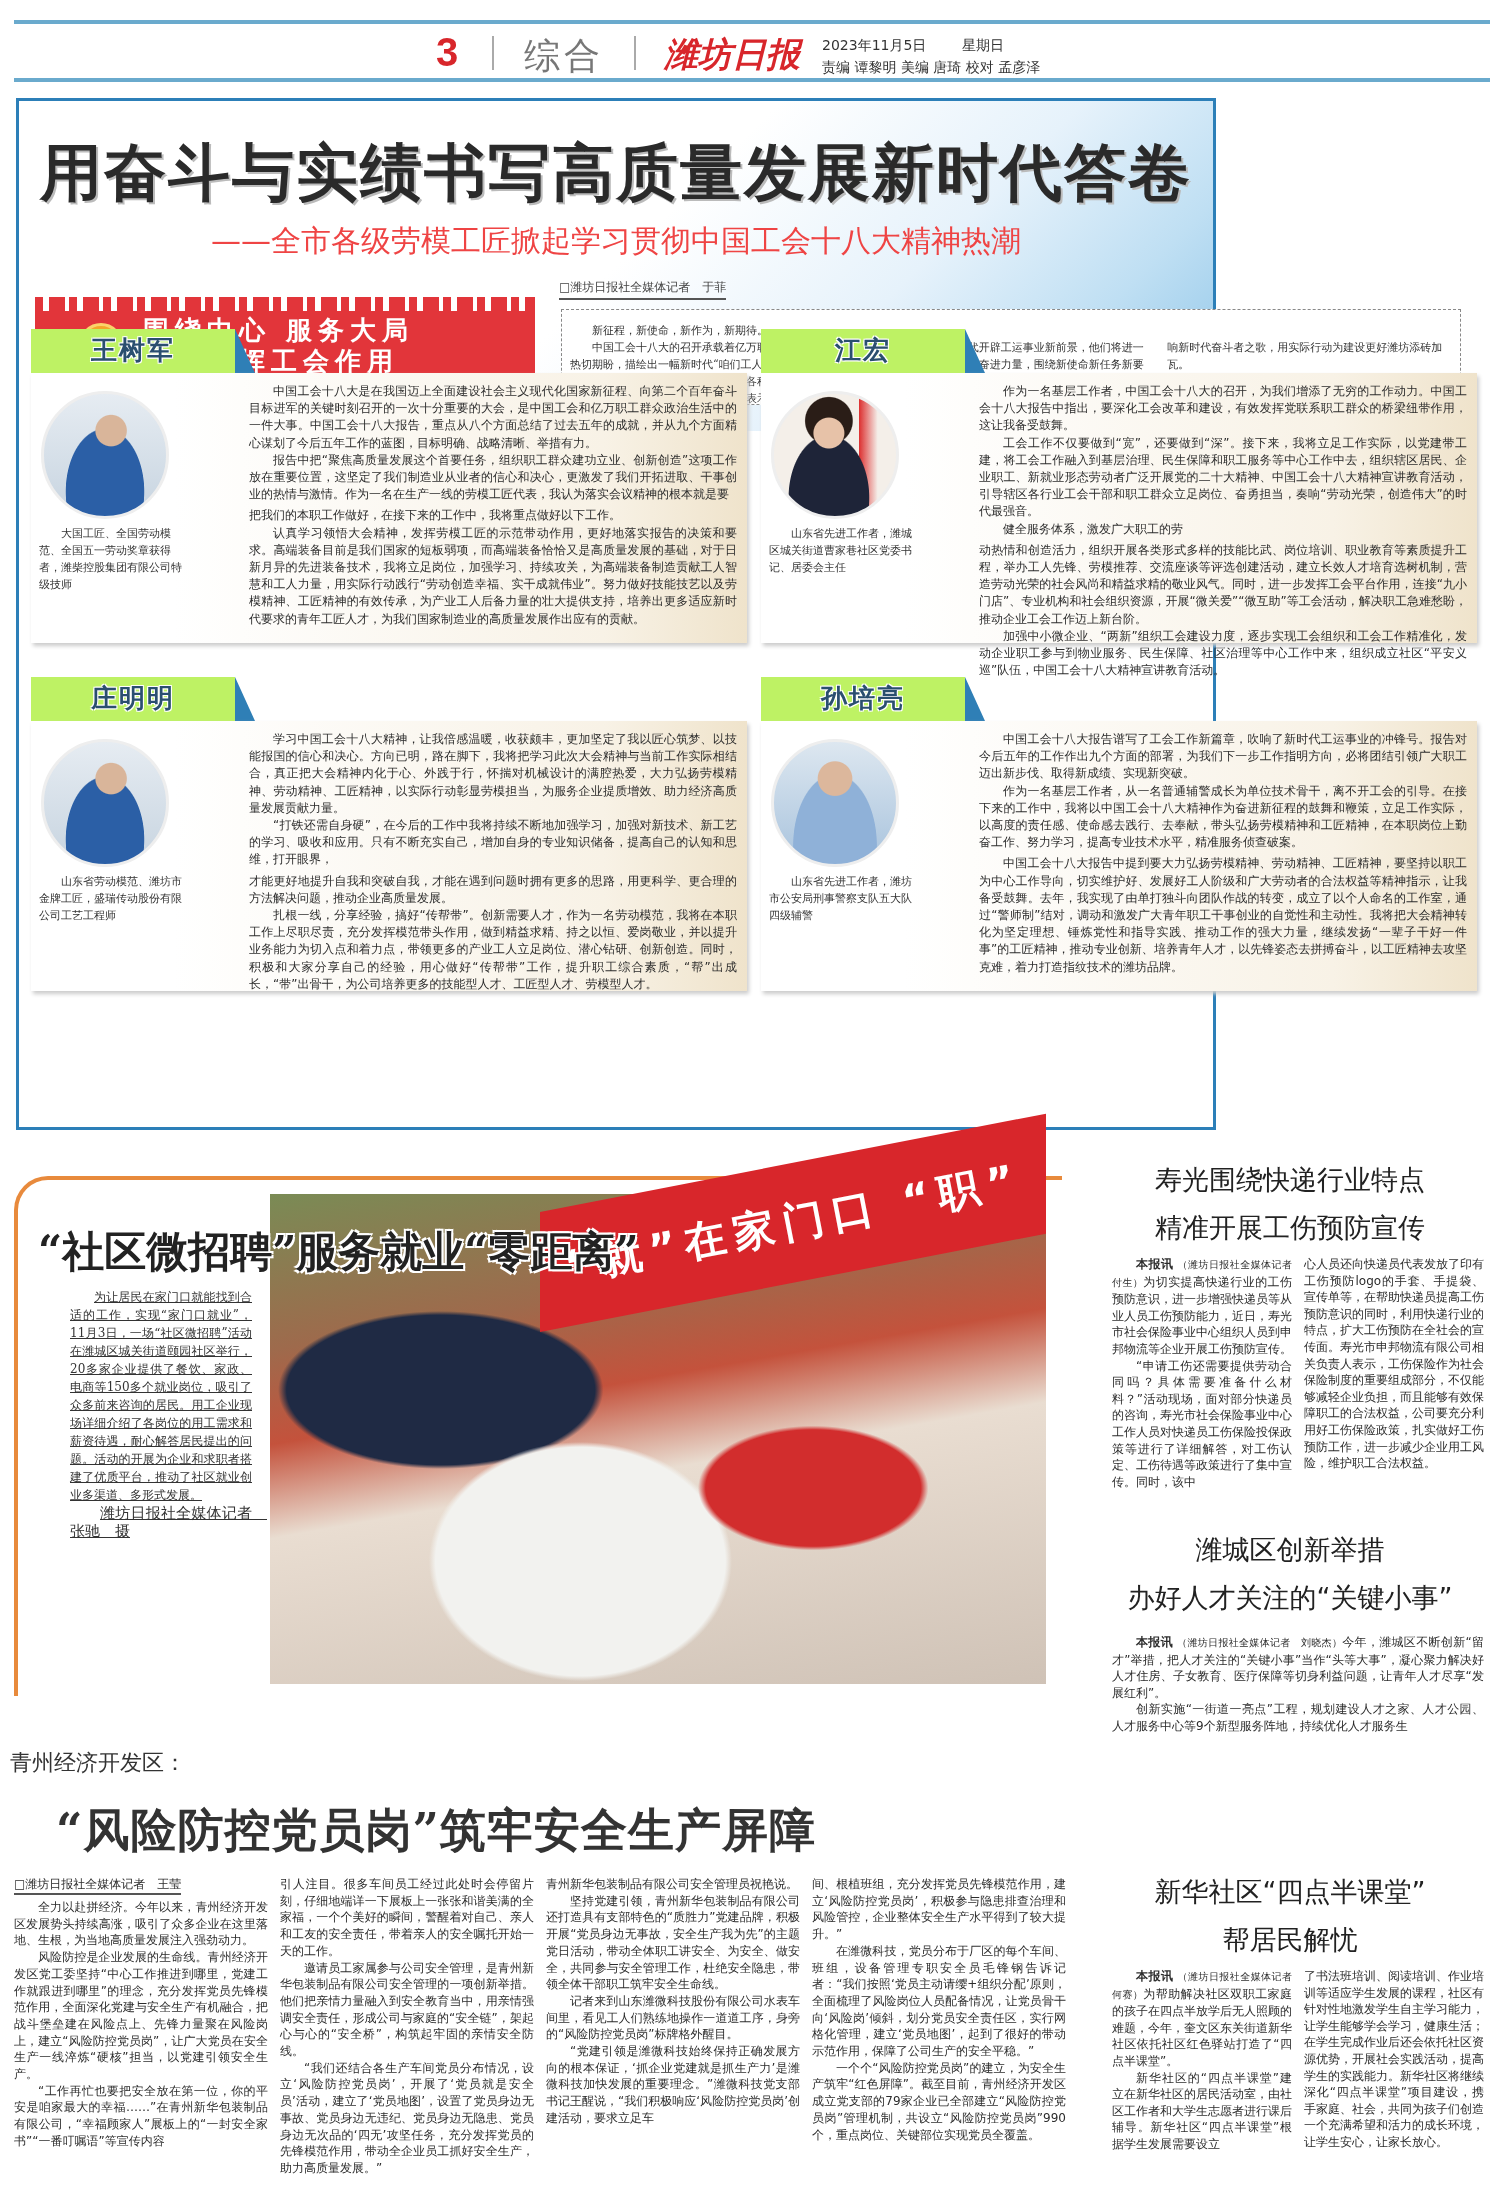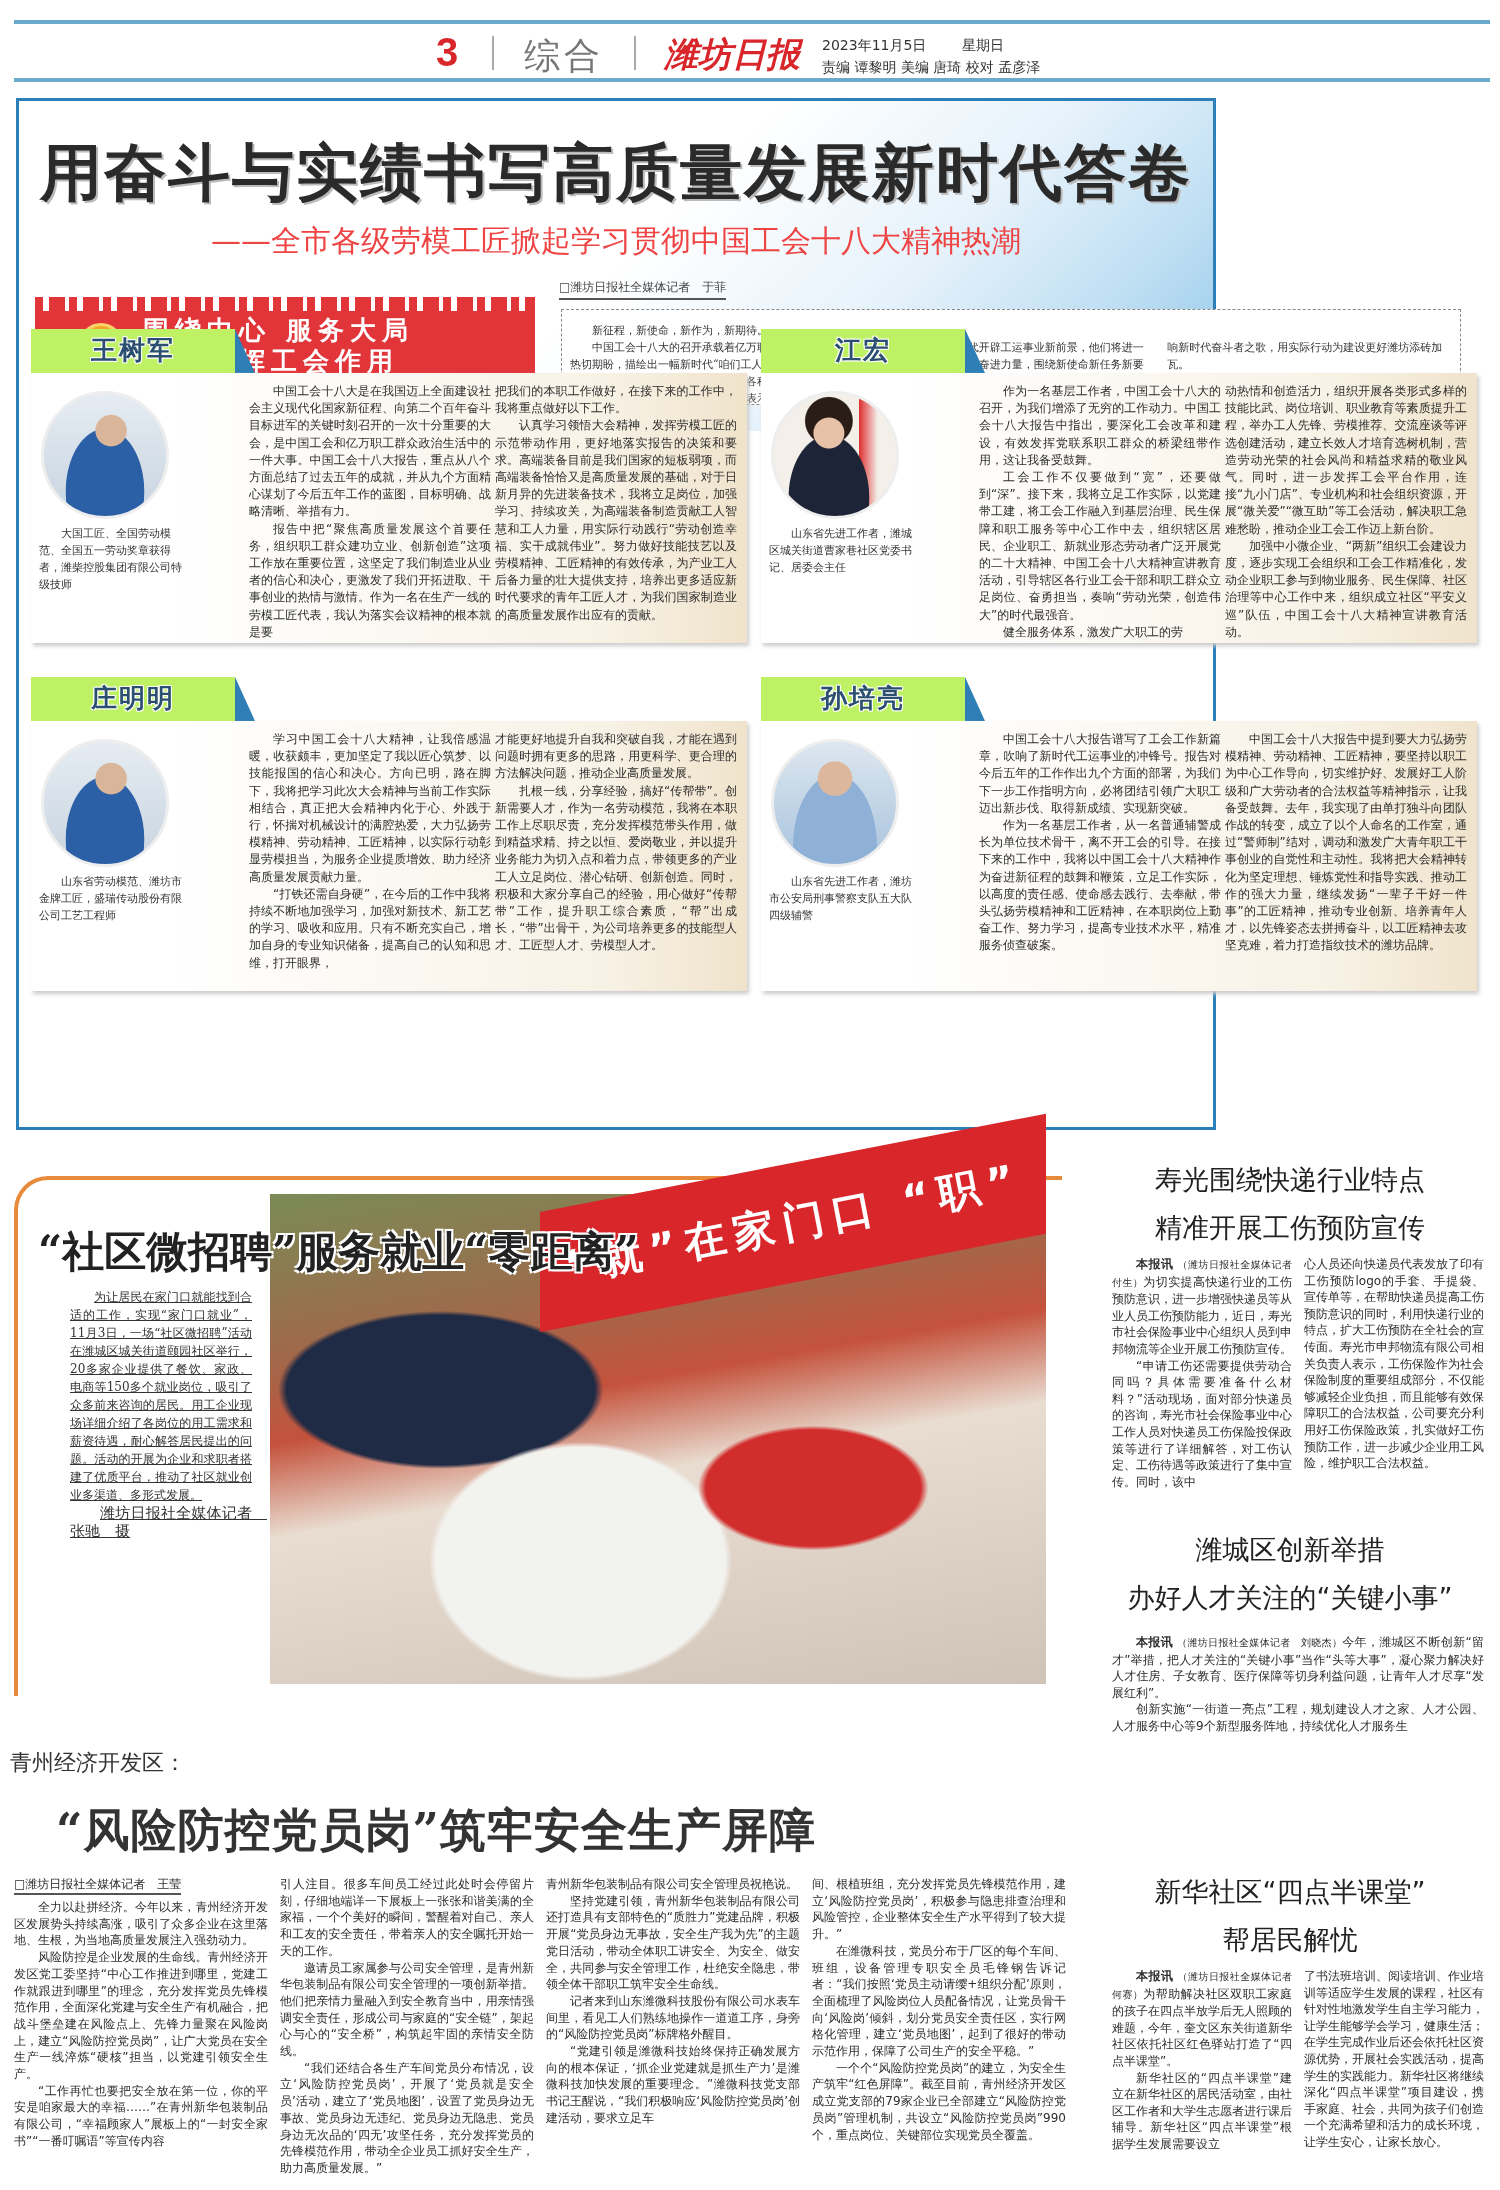--- a/index.html
+++ b/index.html
@@ -30,21 +30,21 @@
   .card { position: absolute; width: 716px; height: 322px; }
   .card-tab { position: absolute; left: 0; top: 0; width: 204px; height: 44px; background: #bef264; }
   .card-tab::after { content: ""; position: absolute; right: -20px; top: 0; border-left: 20px solid #2f7fb6; border-top: 44px solid transparent; }
   .card-name { position: absolute; left: 0; top: 4px; width: 204px; text-align: center; font: bold 26px "DejaVu Sans", sans-serif; color: #2a4f6f; text-shadow: 1px 1px 0 #fff, -1px -1px 0 #fff, 1px -1px 0 #fff, -1px 1px 0 #fff; letter-spacing: 2px; }
   .card-body { position: absolute; left: 0; top: 44px; width: 716px; height: 270px; background: linear-gradient(90deg, #fff 0%, #fff 20%, #f8f2e6 80%, #efe3cb 100%); box-shadow: 2px 3px 4px #ccc; }
   .photo { position: absolute; left: 10px; top: 62px; width: 128px; height: 128px; border-radius: 50%; overflow: hidden; border: 3px solid #eee; }
   .photo.blue { background: radial-gradient(circle at 55% 30%, #d9b59a 0 14%, transparent 15%), radial-gradient(ellipse at 50% 80%, #2b5fa6 0 45%, transparent 46%), linear-gradient(#e6ecf2, #c7d4e0); }
   .photo.red { background: radial-gradient(circle at 45% 32%, #e7c2a8 0 14%, transparent 15%), radial-gradient(circle at 45% 22%, #2a1d17 0 20%, transparent 21%), radial-gradient(ellipse at 45% 85%, #1e2438 0 42%, transparent 43%), linear-gradient(90deg, #f4efe9, #f4efe9 70%, #d33 70%, #f4efe9 85%); }
   .photo.police { background: radial-gradient(circle at 50% 30%, #dcb79c 0 16%, transparent 17%), radial-gradient(ellipse at 50% 85%, #8fb1d8 0 48%, transparent 49%), linear-gradient(#dde7f0, #a8c3dd); }
   .caption { position: absolute; left: 8px; top: 196px; width: 150px; font: 11px "DejaVu Serif", serif; line-height: 17px; color: #333; text-indent: 2em; }
-  .card-cols { position: absolute; left: 218px; top: 54px; width: 488px; display: flex; gap: 4px; }
+  .card-cols { position: absolute; left: 218px; top: 54px; width: 488px; display: flex; gap: 4px; flex-direction: column; }
   .card-col { flex: 1; font: 12px "DejaVu Sans", sans-serif; line-height: 17.2px; color: #2c2c2c; text-align: justify; }
   .card-col p { text-indent: 2em; }
   .card-col p.cont { text-indent: 0; }
   
   .photo-frame { position: absolute; left: 14px; top: 1176px; width: 1048px; height: 520px; border: 4px solid #e88a3c; border-right: none; border-bottom: none; border-top-left-radius: 34px; }
   .photo-img { position: absolute; left: 270px; top: 1194px; width: 776px; height: 490px; background:
       radial-gradient(ellipse at 70% 60%, #d22d2d 0 14%, transparent 15%),
       radial-gradient(ellipse at 40% 75%, #f2f2ef 0 22%, transparent 23%),
       radial-gradient(ellipse at 22% 40%, #1f2a44 0 18%, transparent 19%),
       linear-gradient(170deg, #7a8b55 0%, #9e6a4c 25%, #c4523c 40%, #e9ddd1 55%, #cfc2b6 100%); }

